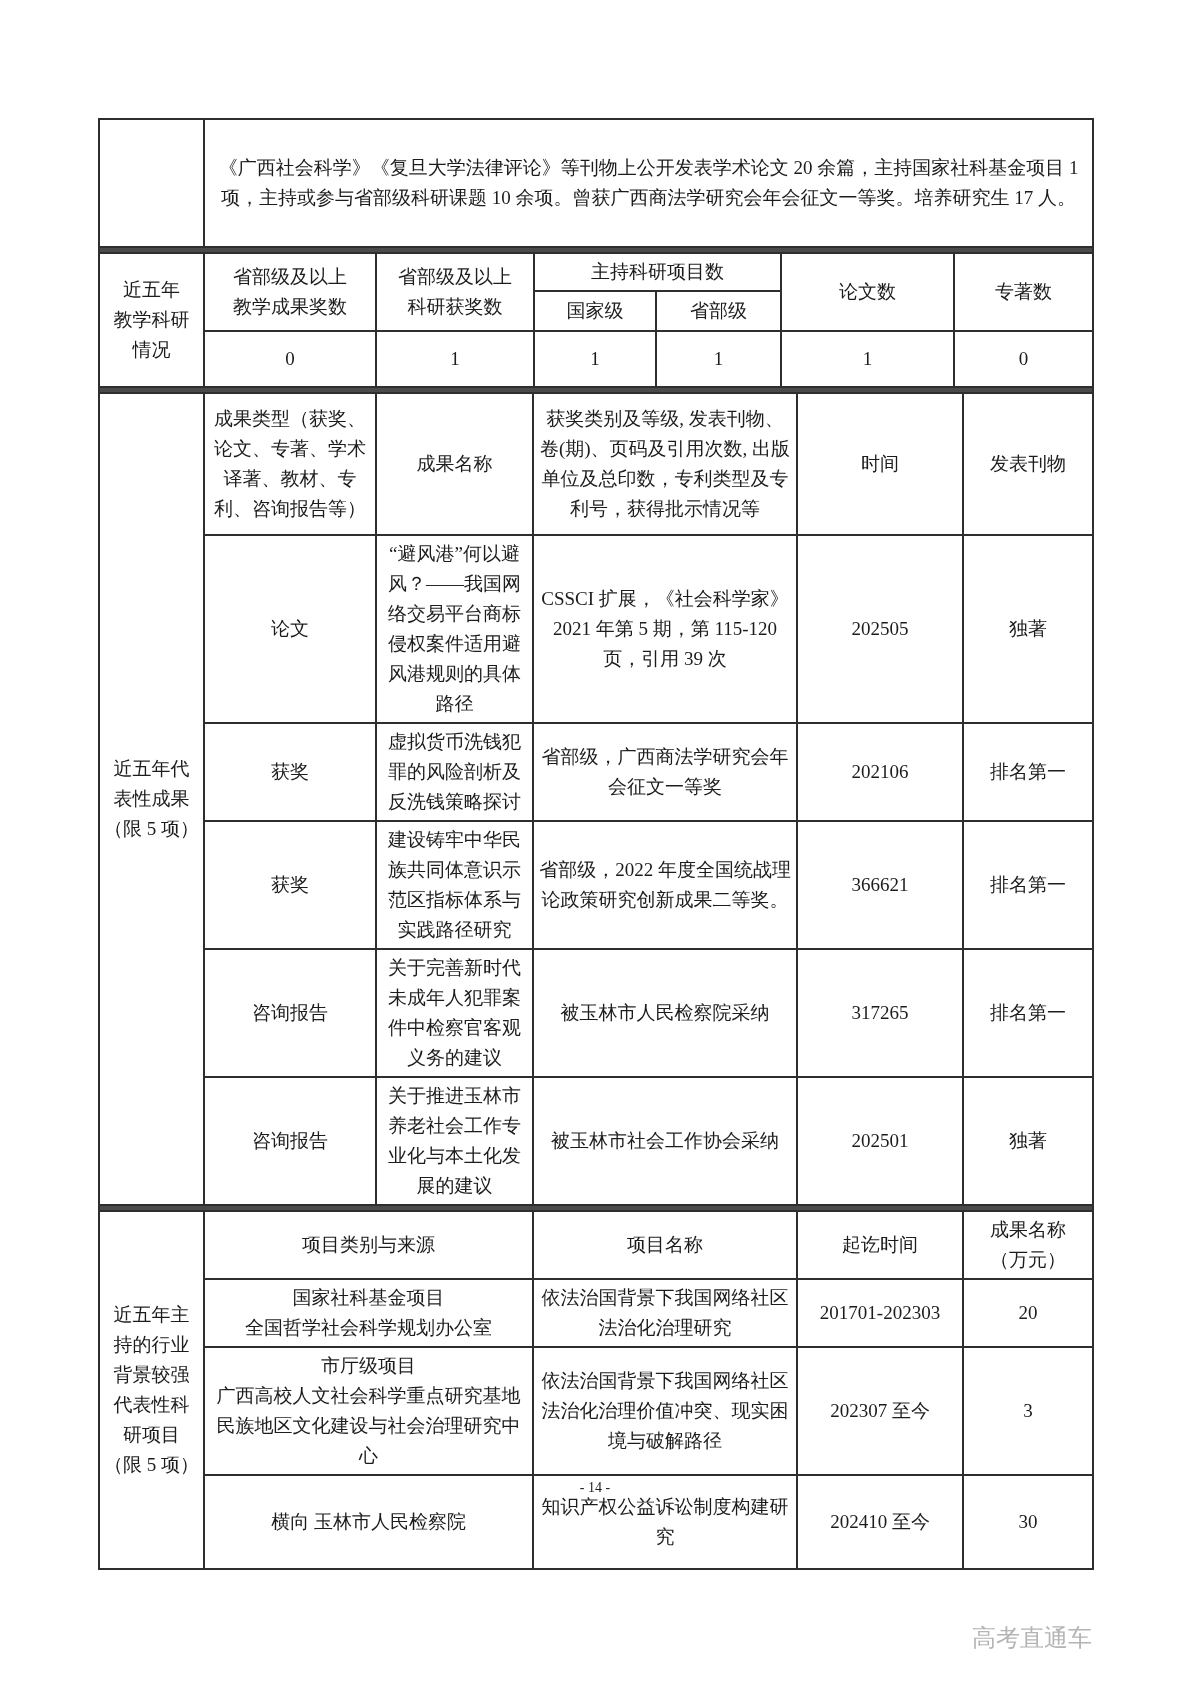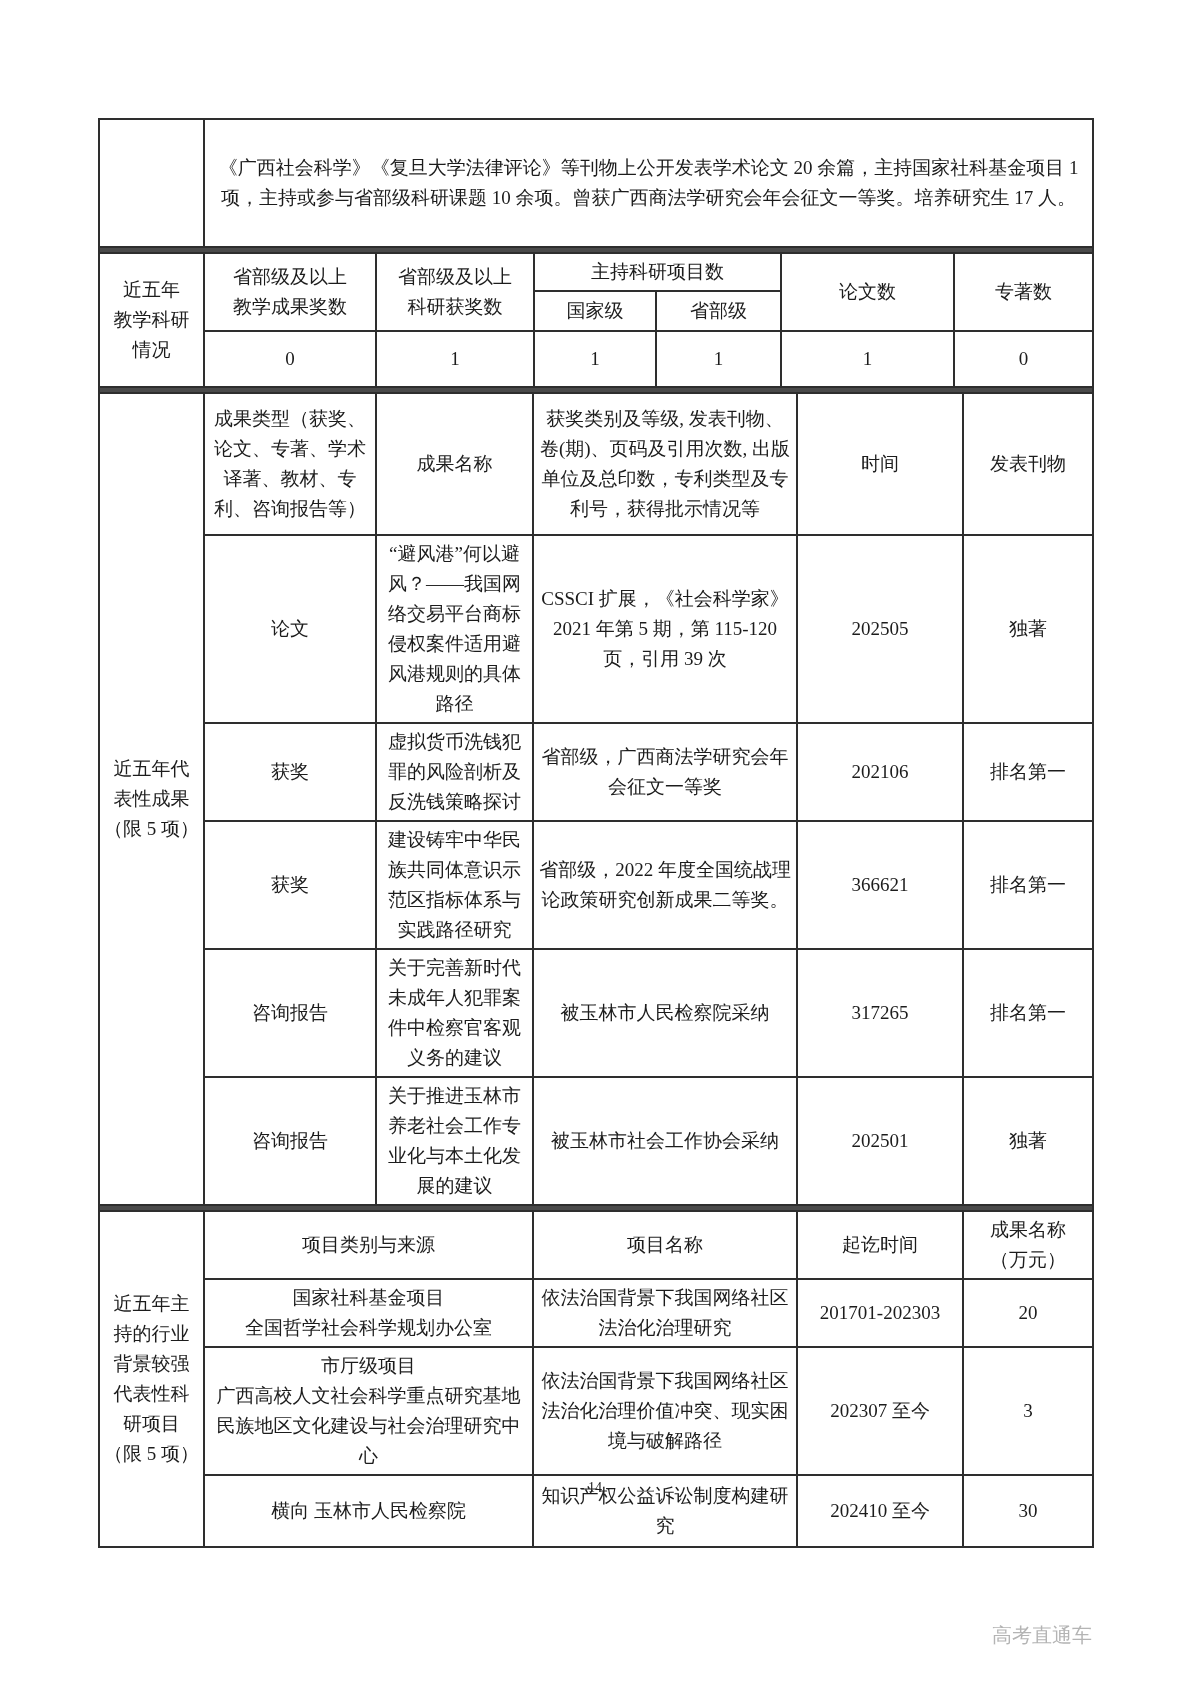--- a/index.html
+++ b/index.html
@@ -32,21 +32,21 @@
     text-align:justify; vertical-align:top;
     padding:8px 12px 8px 10px; font-size:20px; line-height:1.7;border-radius:16px;
   }
   .num { font-size:19.5px; }
   .footer-page {
     position:absolute; top:1480px; left:0; width:1190px;
     text-align:center; font-size:14px; color:#1c1c1c;
   }
   .watermark {
     position:absolute; top:1622px; right:98px;
-    font-size:20px; color:#b4b4b4;
+    font-size:24px; color:#b4b4b4;
     font-family:"Liberation Sans","DejaVu Sans",sans-serif;
   }
 </style>
 </head>
 <body>
 
 <div class="sheet">
 
   <table class="tbl">
     <colgroup>
@@ -192,21 +192,21 @@
       <td class="num">201701-202303</td>
       <td class="num">20</td>
     </tr>
     <tr style="height:118px">
       <td class="ml">市厅级项目
 广西高校人文社会科学重点研究基地民族地区文化建设与社会治理研究中心</td>
       <td>依法治国背景下我国网络社区法治化治理价值冲突、现实困境与破解路径</td>
       <td class="num">202307 至今</td>
       <td class="num">3</td>
     </tr>
-    <tr style="height:72px">
+    <tr style="height:94px">
       <td>横向 玉林市人民检察院</td>
       <td>知识产权公益诉讼制度构建研究</td>
       <td class="num">202410 至今</td>
       <td class="num">30</td>
     </tr>
   </tbody>
     </table>
 
 </div>
 

